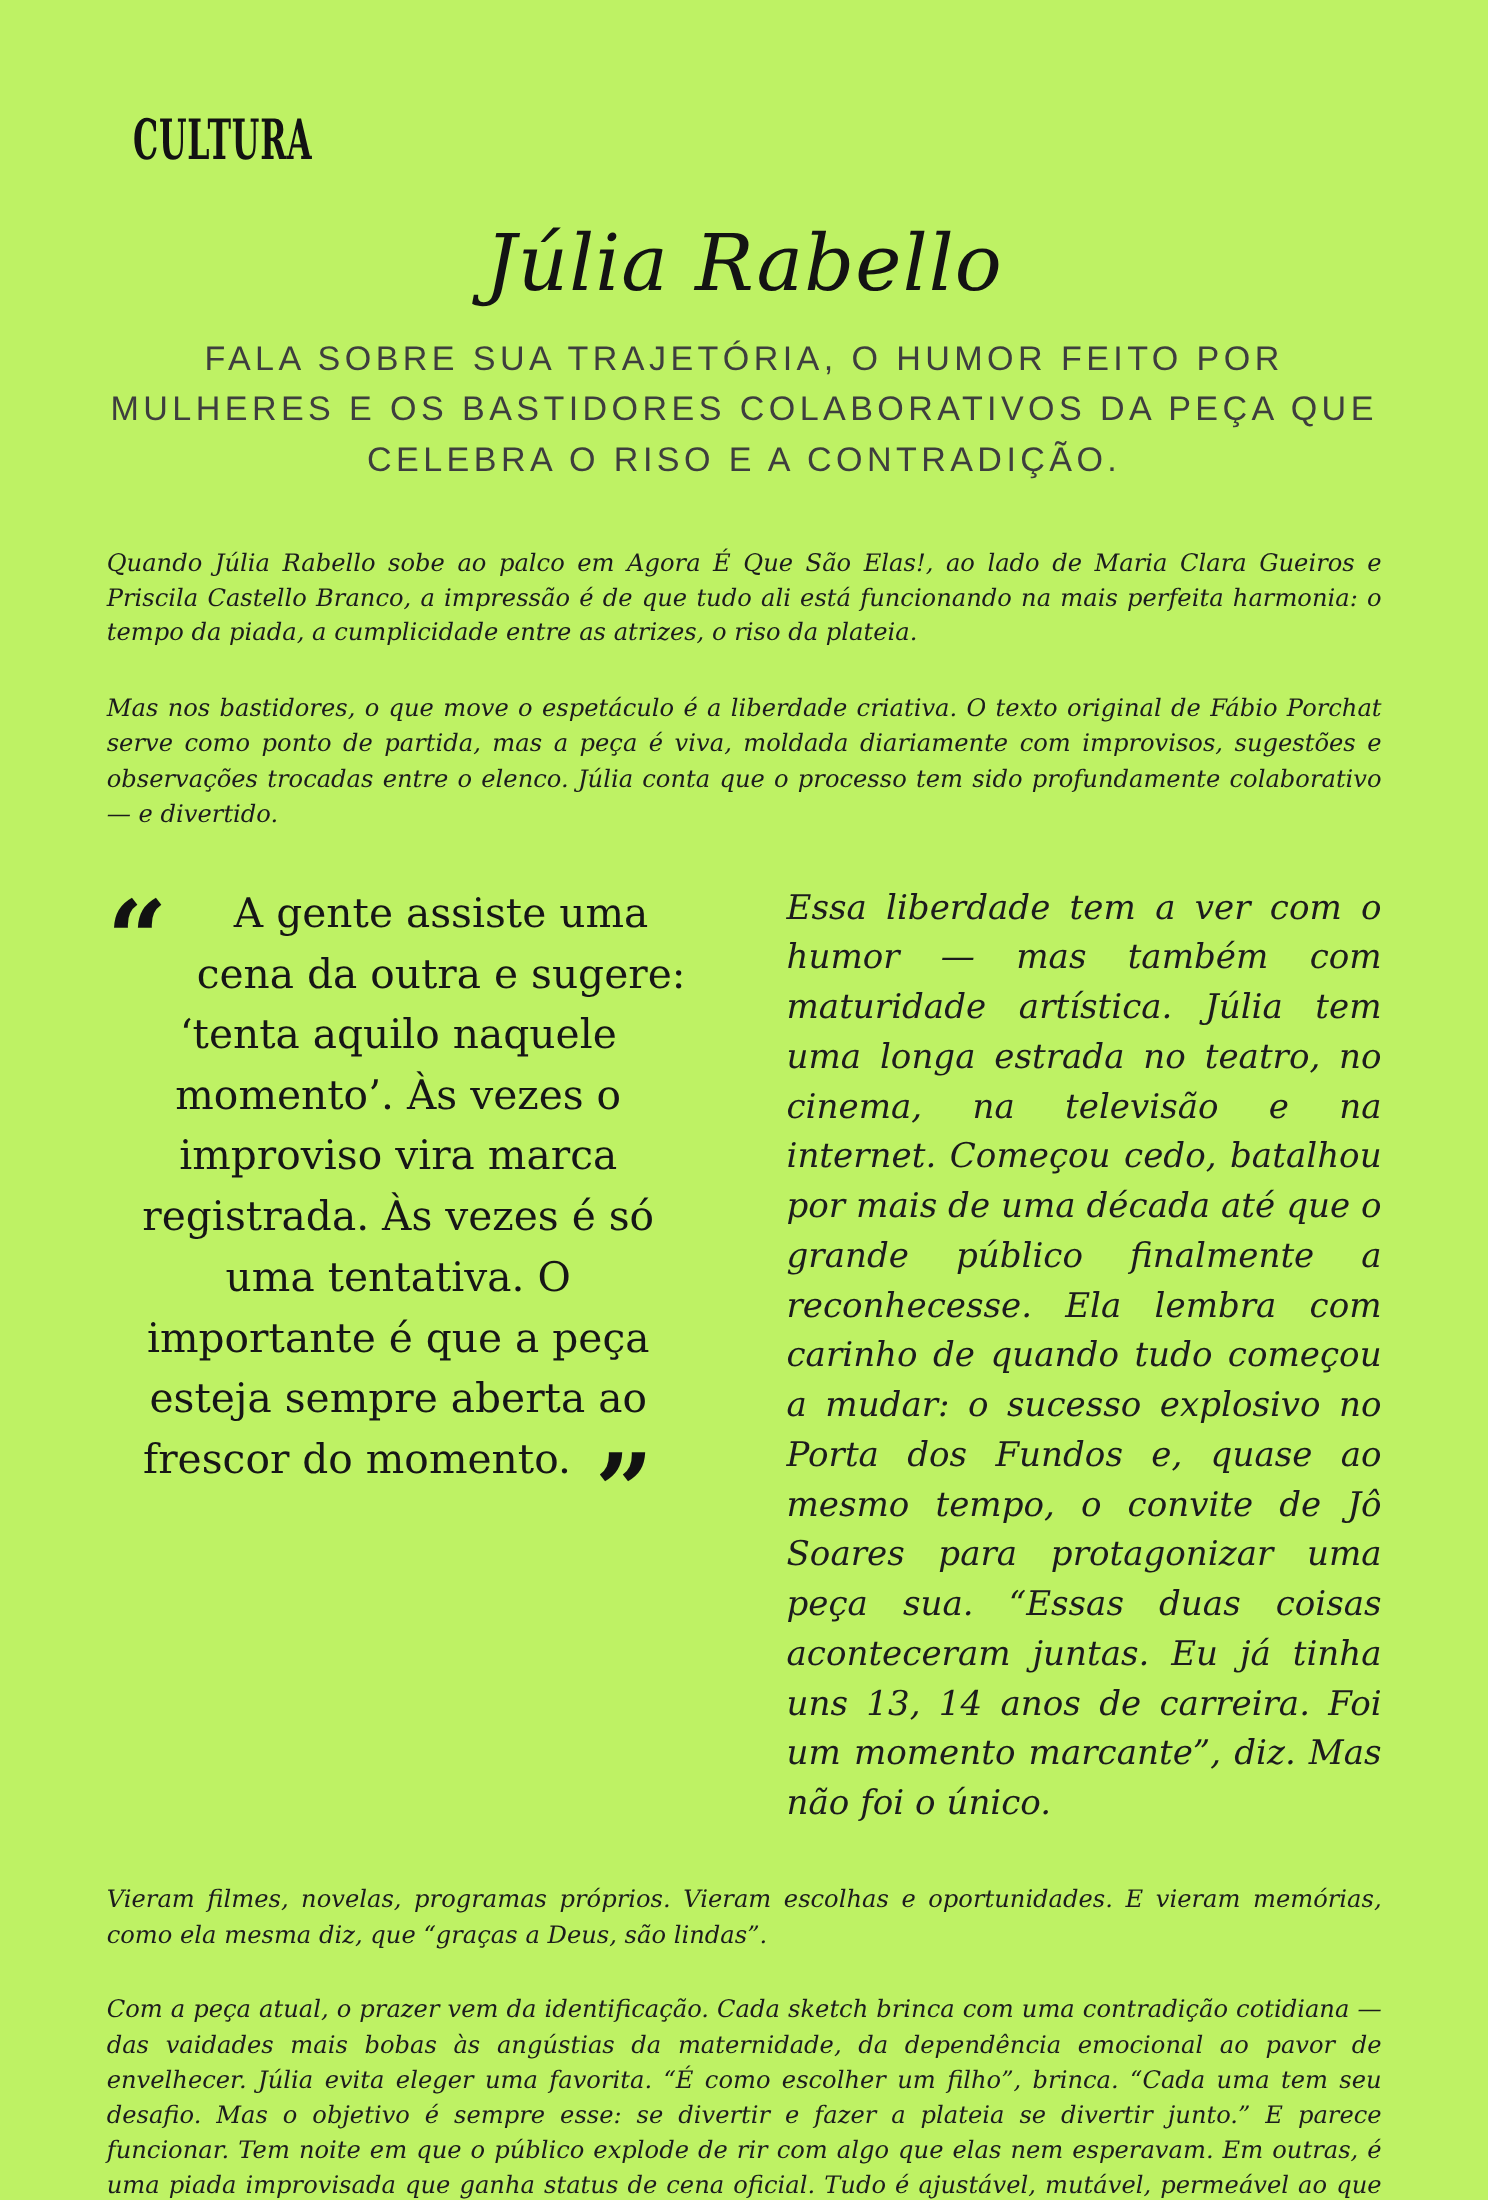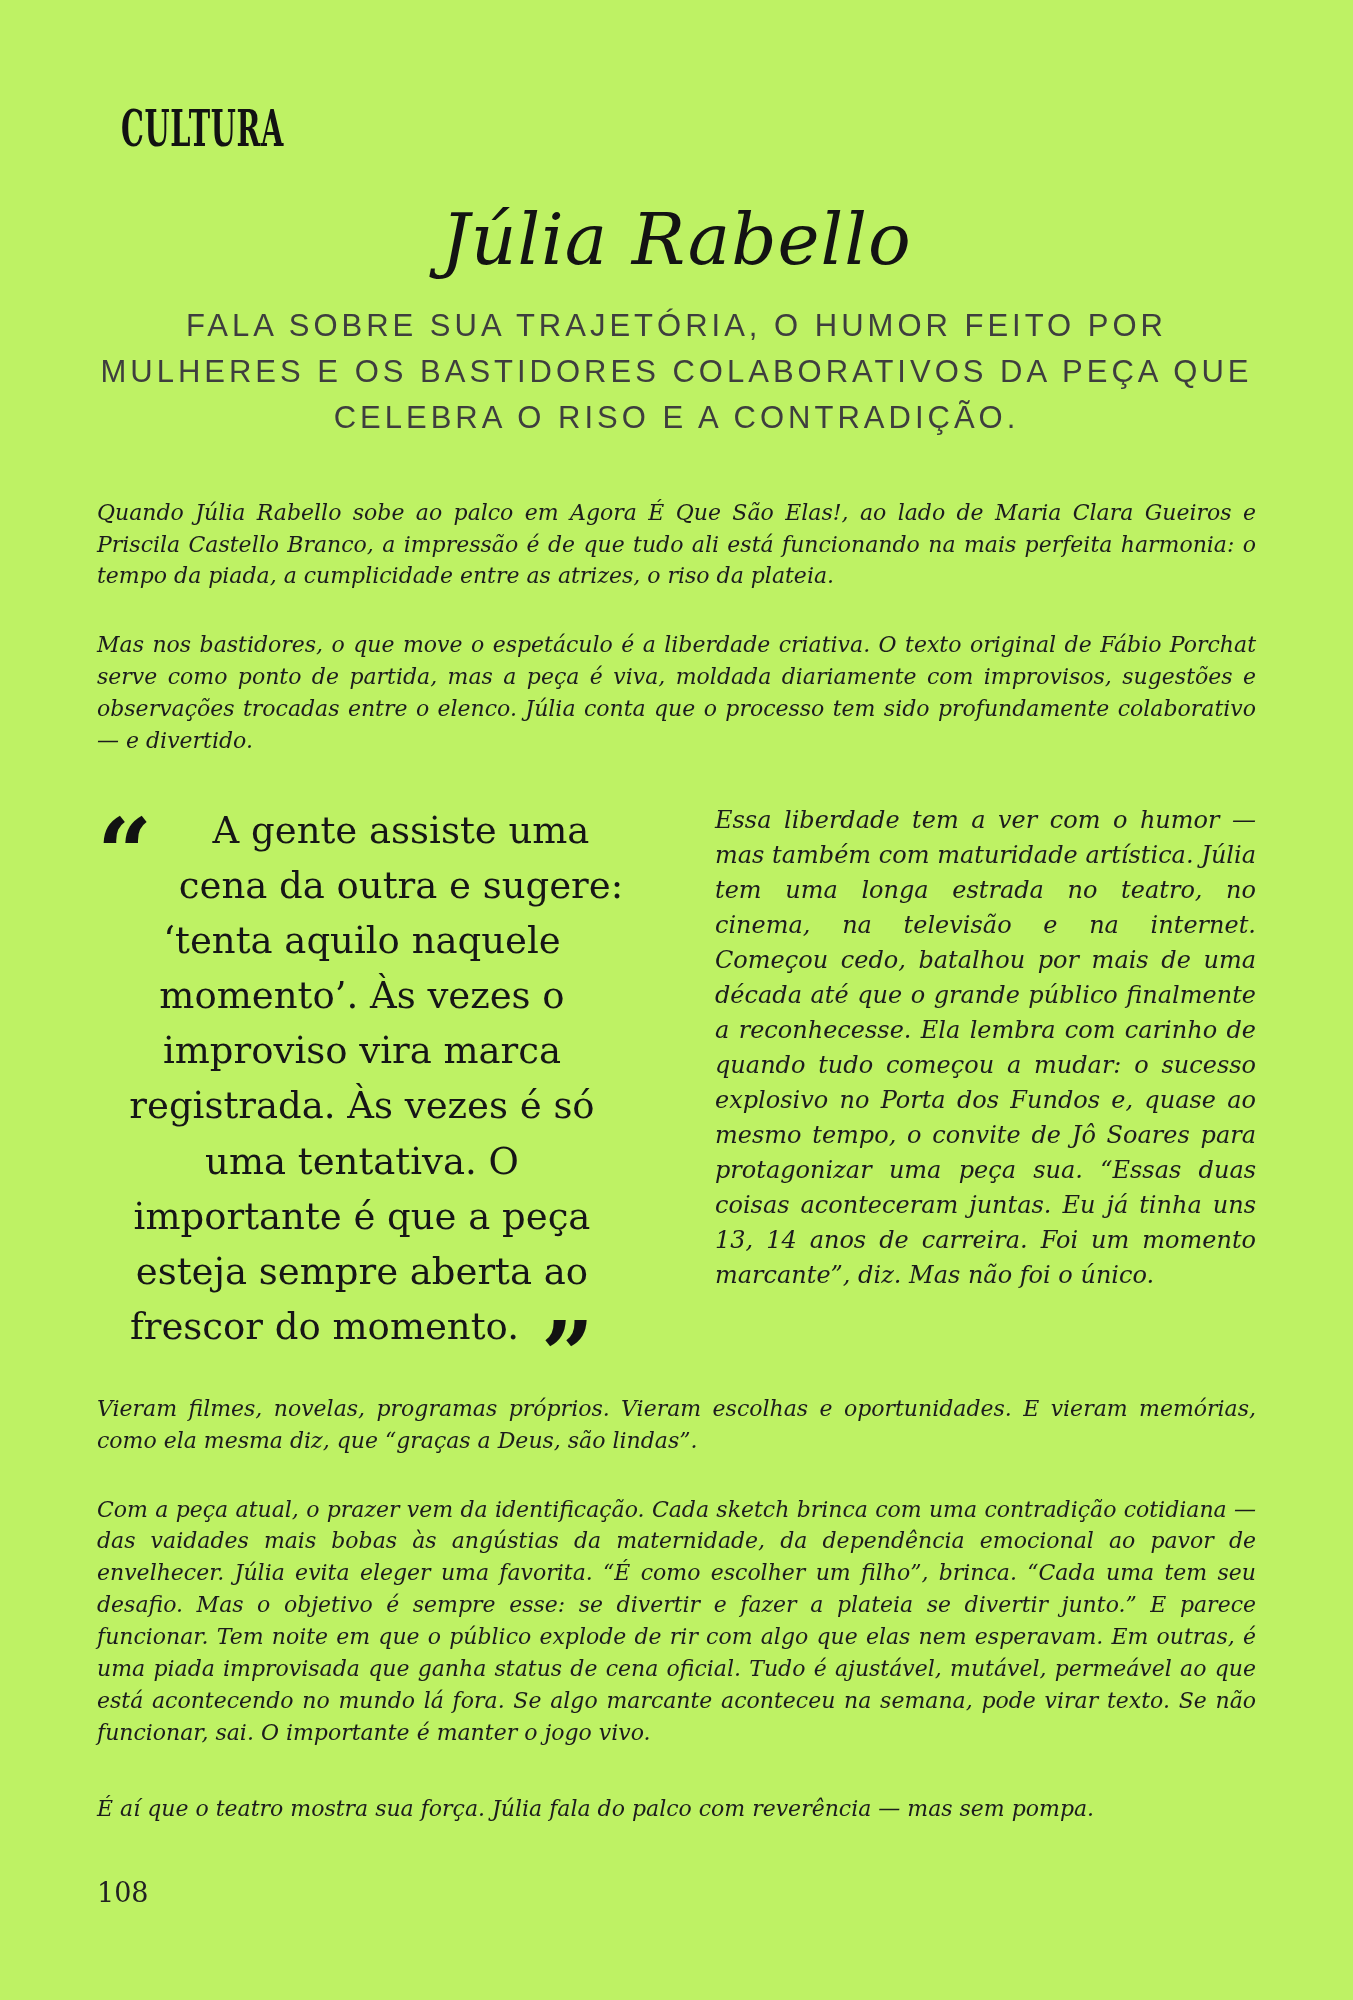--- a/index.html
+++ b/index.html
@@ -99,23 +99,23 @@
   }
 
   .quote-mark.close {
     display: inline-block;
     font-size: 92px;
     line-height: 0;
     vertical-align: -0.52em;
     margin-left: 22px;
   }
 
-  .col-right { flex: 1 1 auto; font-size: 24px; line-height: 1.46; }
+  .col-right { flex: 1 1 auto; font-size: 31px; line-height: 1.46; }
 
-  .p3 { margin-top: 38px; }
+  .p3 { margin-top: 49px; }
   .p4 { margin-top: 37px; }
   .p5 { margin-top: 44px; }
 
   .folio {
     margin-top: 52px;
     font-family: "DejaVu Serif", serif;
     font-style: normal;
     font-size: 27px;
     color: #222222;
   }

